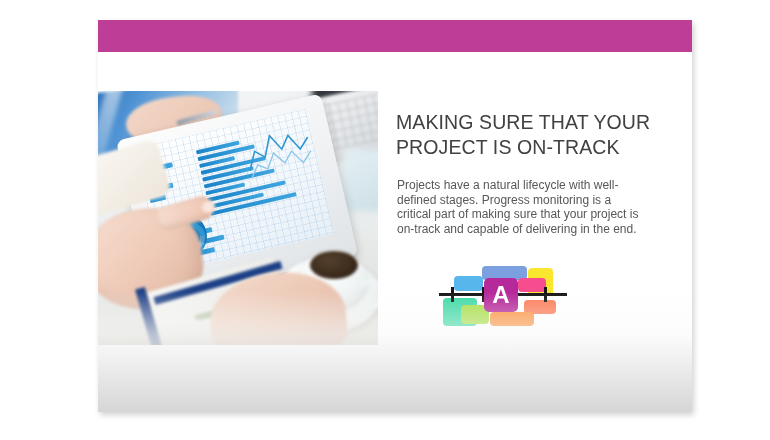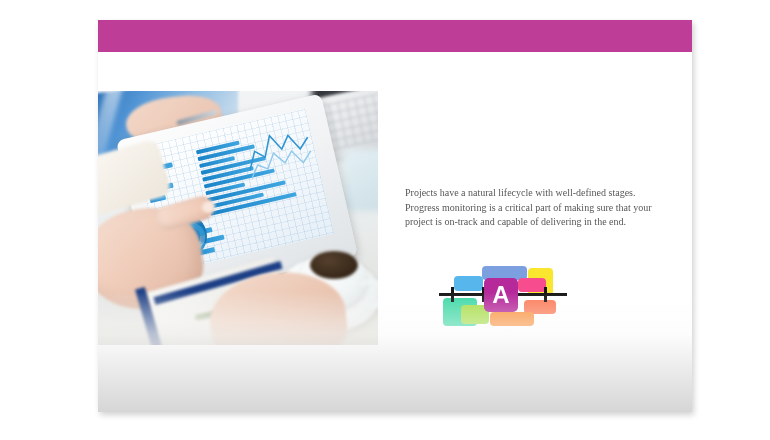--- a/index.html
+++ b/index.html
@@ -265,25 +265,24 @@
     color: #414141;
     font-weight: normal;
     margin: 0;
   }
 
   #body-text {
     position: absolute;
     left: 299px;
     top: 158px;
     width: 248px;
-    font-size: 10px;
+    font-size: 12px;
     line-height: 14.6px;
     color: #575757;
-    margin: 8px;
-    font-family: Liberation Serif, serif;
+    margin: 0;
   }
 
   
   #gantt {
     position: absolute;
     left: 335px;
     top: 240px;
     width: 140px;
     height: 72px;
   }
@@ -386,20 +385,21 @@
       <div class="ph-layer ph-handle ph-soft"></div>
 
       <div class="ph-layer ph-notebook ph-soft"></div>
       <div class="ph-layer ph-notebook-edge ph-soft"></div>
       <div class="ph-layer ph-notebook-edge2 ph-soft"></div>
       <div class="ph-layer ph-pen-bottom ph-soft"></div>
       <div class="ph-layer ph-hand-bottom ph-soft"></div>
       <div class="ph-layer ph-blur-bottom"></div>
     </div>
 
+    <h1 id="title">MAKING SURE THAT YOUR PROJECT IS ON-TRACK</h1>
     <p id="body-text">Projects have a natural lifecycle with well-defined stages. Progress monitoring is a critical part of making sure that your project is on-track and capable of delivering in the end.</p>
 
     <div id="gantt">
       <div id="gantt-bars">
           <div class="gb" style="left: 10px; top: 38px; width: 34px; height: 28px; background: rgb(63, 217, 166);"></div>
           <div class="gb" style="left: 28px; top: 45px; width: 28px; height: 19px; background: rgb(168, 222, 75);"></div>
           <div class="gb" style="left: 21px; top: 16px; width: 29px; height: 15px; background: rgb(87, 182, 236);"></div>
           <div class="gb" style="left: 49px; top: 6px; width: 45px; height: 14px; background: rgb(124, 159, 224);"></div>
           <div class="gb" style="left: 95px; top: 8px; width: 25px; height: 28px; background: rgb(251, 230, 47);"></div>
           <div class="gb" style="left: 85px; top: 18px; width: 28px; height: 14px; background: rgb(247, 77, 142);"></div>

